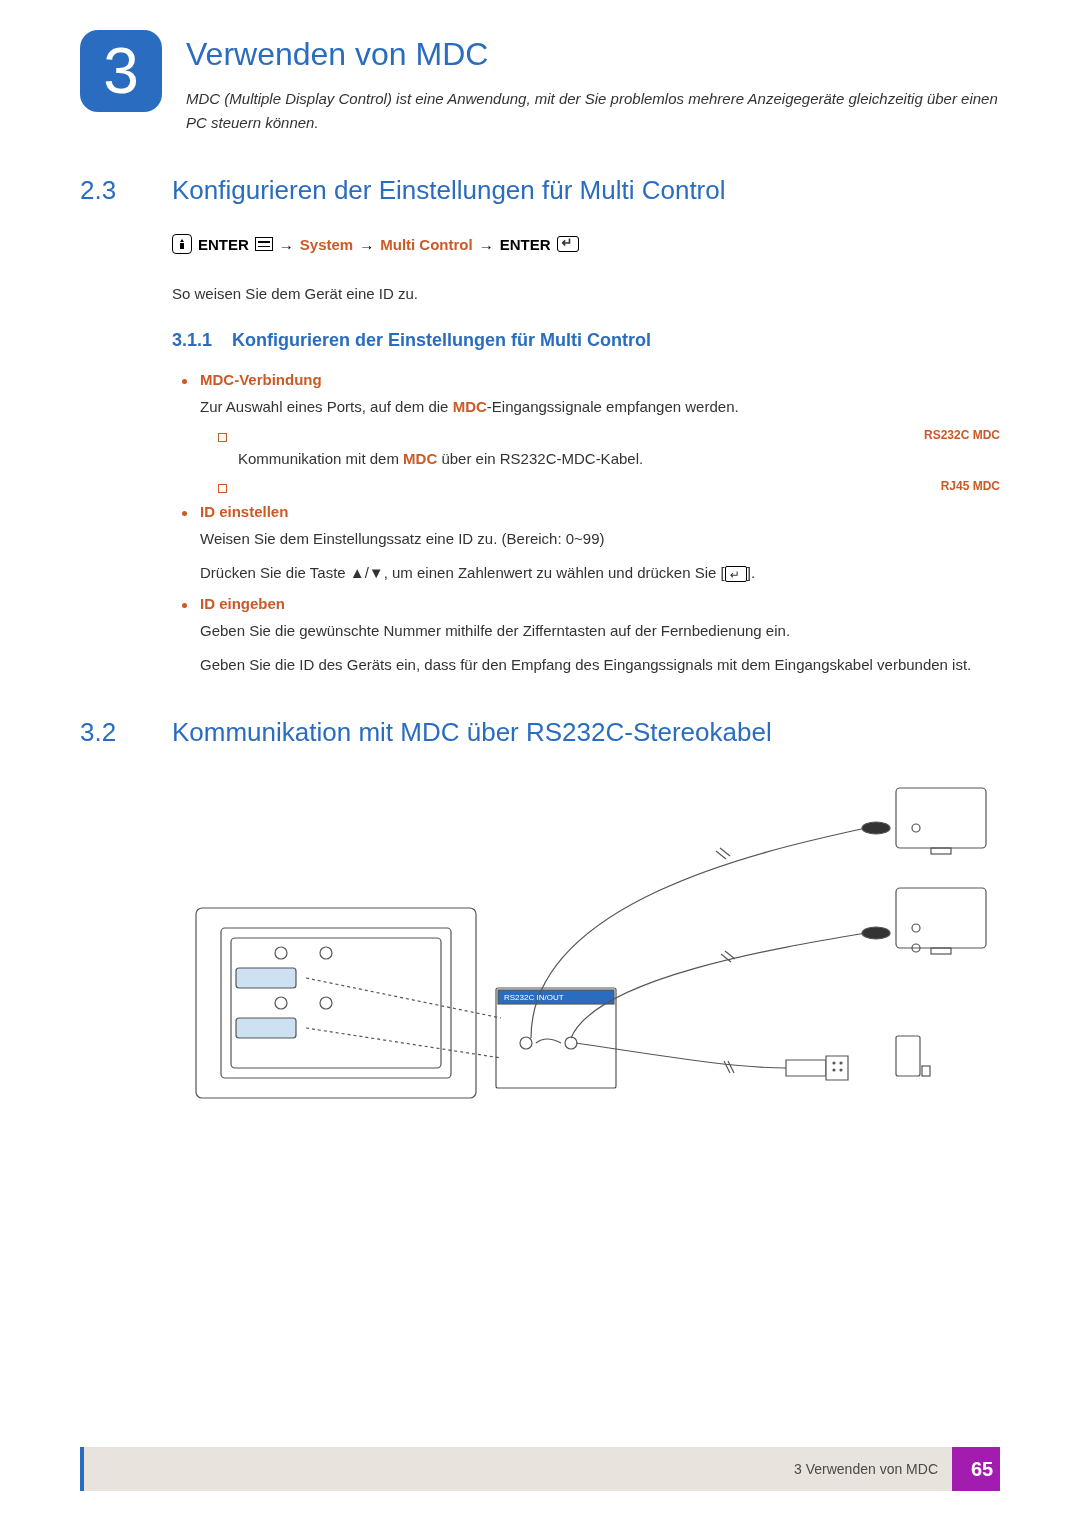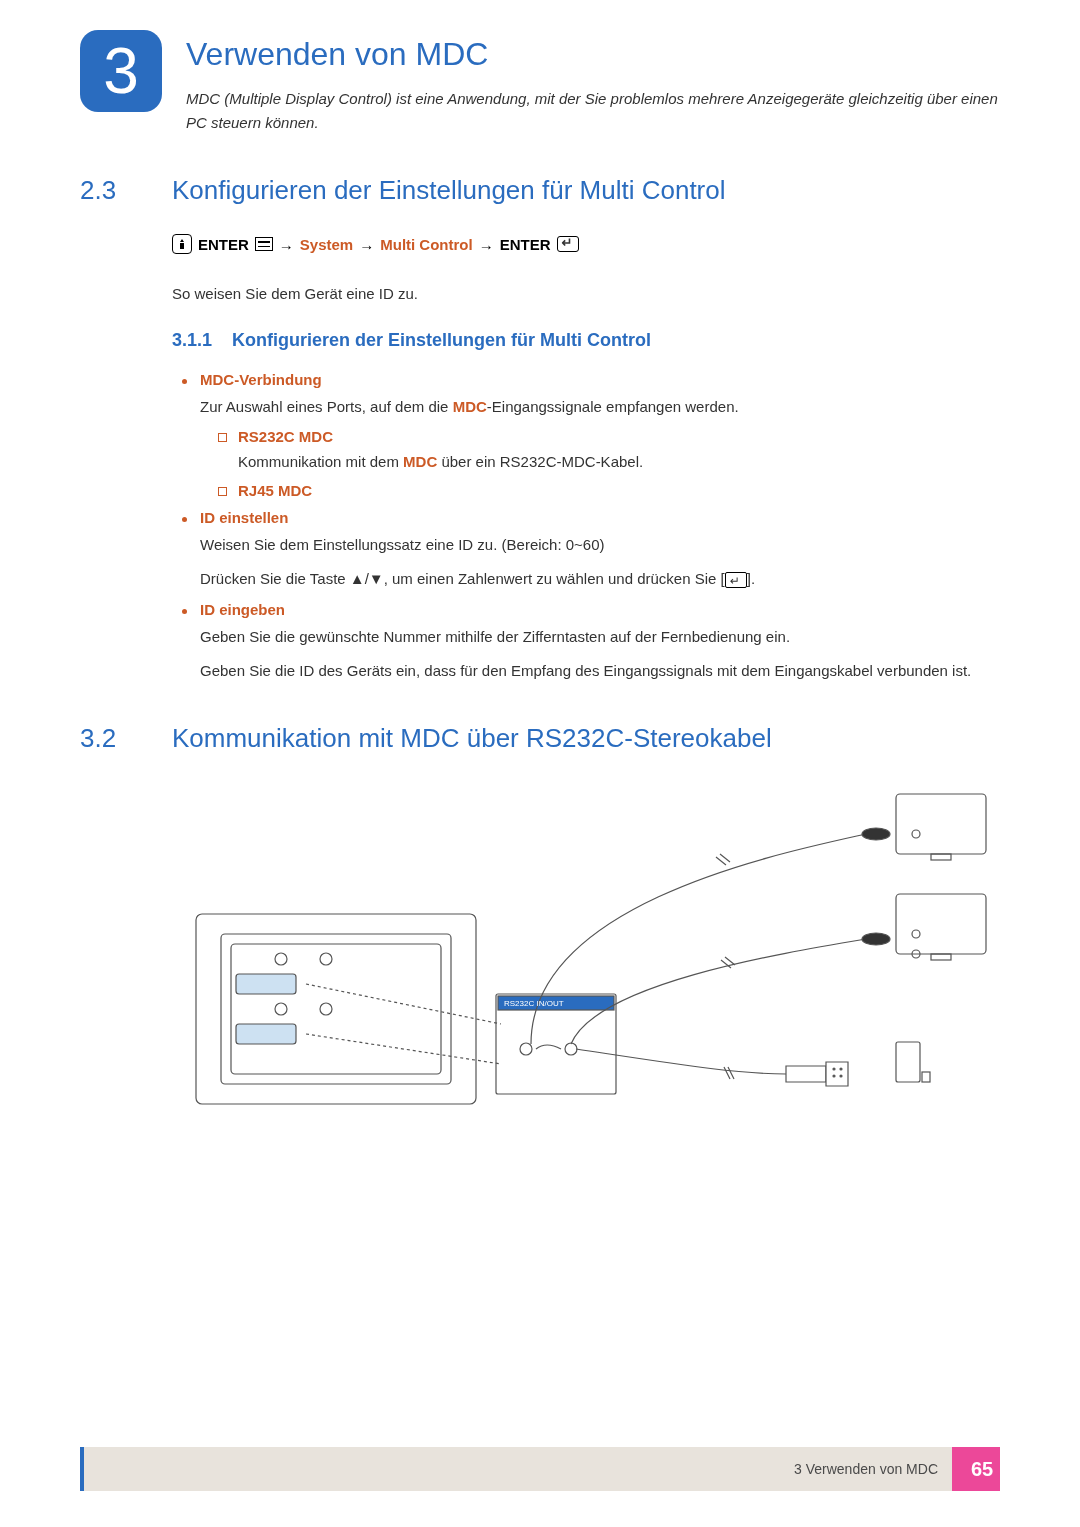--- a/index.html
+++ b/index.html
@@ -118,21 +118,21 @@
     width: 5px; height: 5px; background: #cc5a26; border-radius: 50%;
   }
   .bullet-title { color: #cc5a26; font-weight: bold; font-size: 15px; margin-bottom: 6px; }
   .bullet-text { font-size: 15px; line-height: 1.7; margin-bottom: 8px; }
   ul.squares { list-style: none; padding-left: 18px; margin-top: 8px; }
   ul.squares > li { position: relative; padding-left: 20px; margin-bottom: 8px; }
   ul.squares > li::before {
     content: ""; position: absolute; left: 0; top: 5px;
     width: 7px; height: 7px; border: 1.2px solid #cc5a26;
   }
-  .square-title { color: #cc5a26; font-weight: bold; font-size: 15px; margin-bottom: 4px; }
+  .square-title { color: #cc5a26; font-weight: bold; font-size: 12px; margin-bottom: 4px; text-align: right; }
   .red-inline { color: #cc5a26; font-weight: bold; }
   .icon-inline {
     display: inline-block; width: 22px; height: 16px;
     border: 1.2px solid #000; border-radius: 2px; vertical-align: middle;
     position: relative;
   }
   .icon-inline::after { content: "↵"; position: absolute; left: 4px; top: -2px; font-size: 12px; }
   .diagram-area {
     margin-left: 92px;
     margin-top: 30px;
@@ -161,21 +161,21 @@
     color: #4a4a4a;
     position: relative;
   }
   .footer-bar::before {
     content: "";
     position: absolute; left: 0; top: 0; bottom: 0; width: 4px;
     background: #2a6cbf;
   }
   .footer-pagenum {
     width: 48px;
-    background: #ec4899;
+    background: #a21caf;
     color: #fff;
     display: flex; align-items: center; justify-content: center;
     font-size: 20px; font-weight: bold; padding-left: 12px;
   }
 </style>
 </head>
 <body>
 
 <div class="page">
 
@@ -232,21 +232,21 @@
               </div>
             </li>
             <li>
               <div class="square-title">RJ45 MDC</div>
             </li>
           </ul>
         </li>
 
         <li>
           <div class="bullet-title">ID einstellen</div>
-          <div class="bullet-text">Weisen Sie dem Einstellungssatz eine ID zu. (Bereich: 0~60)</div>
+          <div class="bullet-text">Weisen Sie dem Einstellungssatz eine ID zu. (Bereich: 0~99)</div>
           <div class="bullet-text">
             <span>Drücken Sie die Taste </span><span>▲/▼</span><span>, um einen Zahlenwert zu wählen und drücken Sie [</span><span class="icon-inline"></span><span>].</span>
           </div>
         </li>
 
         <li>
           <div class="bullet-title">ID eingeben</div>
           <div class="bullet-text">Geben Sie die gewünschte Nummer mithilfe der Zifferntasten auf der Fernbedienung ein.</div>
           <div class="bullet-text">Geben Sie die ID des Geräts ein, dass für den Empfang des Eingangssignals mit dem Eingangskabel verbunden ist.</div>
         </li>

